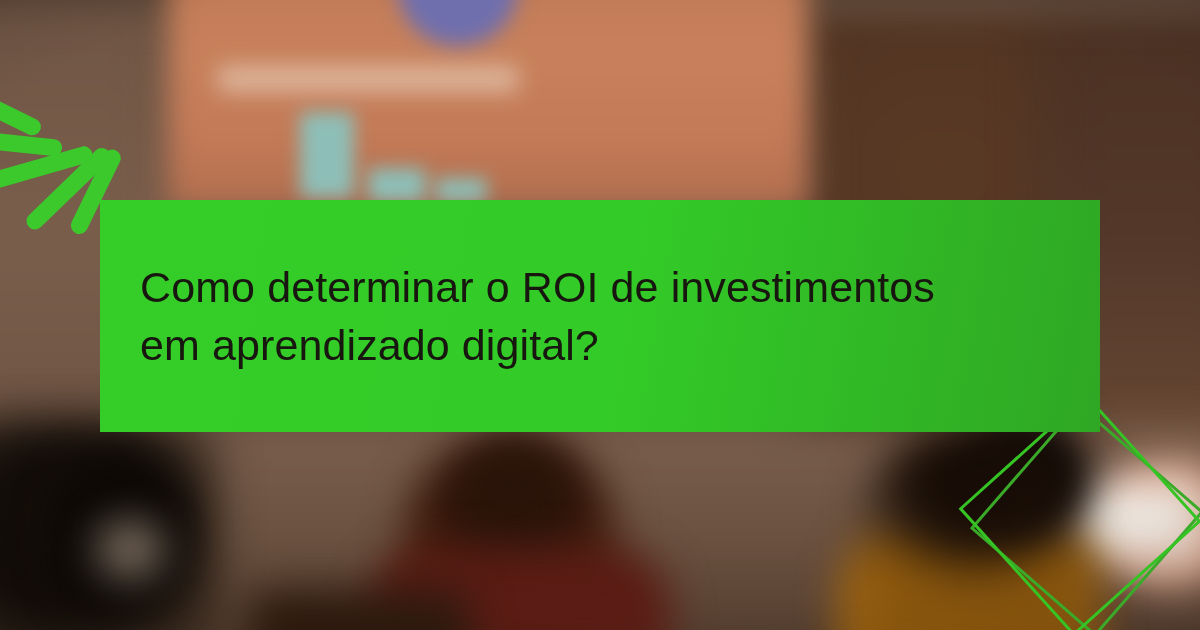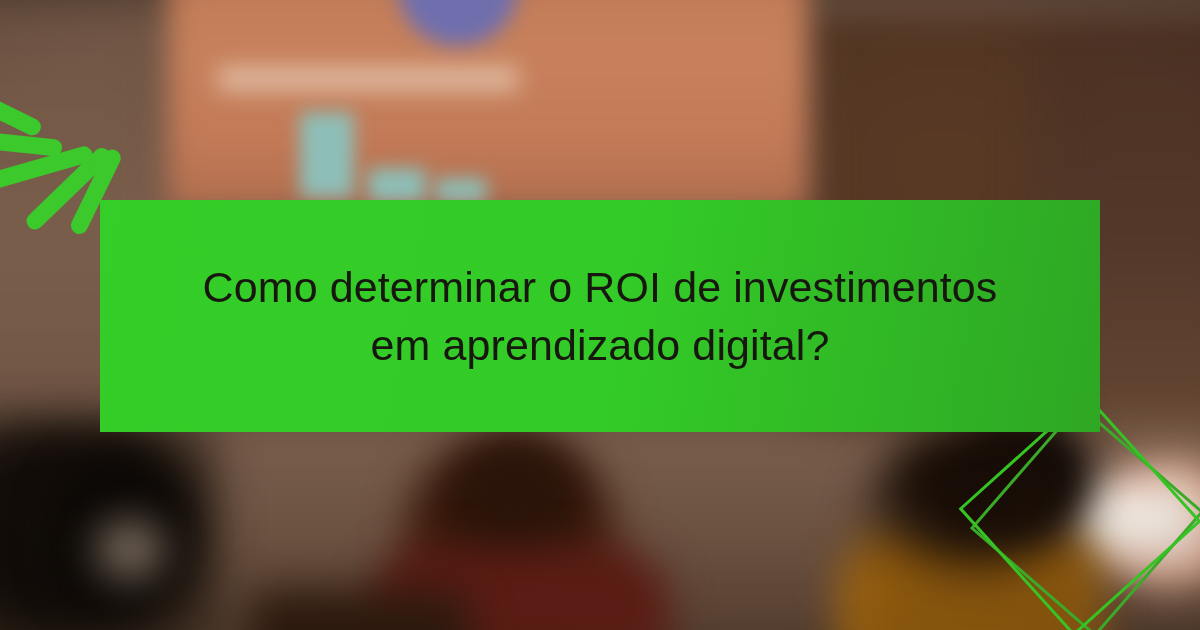--- a/index.html
+++ b/index.html
@@ -233,21 +233,20 @@
     background: linear-gradient(100deg, #35cd28 0%, #33cb27 52%, #2fa724 100%);
     display: flex;
     align-items: center;
     justify-content: center;
   }
   .banner-title {
     margin: 0;
     padding: 0 40px;
     width: 100%;
     box-sizing: border-box;
-    text-align: center;
     font-family: "Liberation Sans", sans-serif;
     font-size: 43px;
     font-weight: 400;
     line-height: 1.35;
     letter-spacing: 0.1px;
     color: #17170f;
     white-space: pre-line;
   }
 </style>
 </head>

